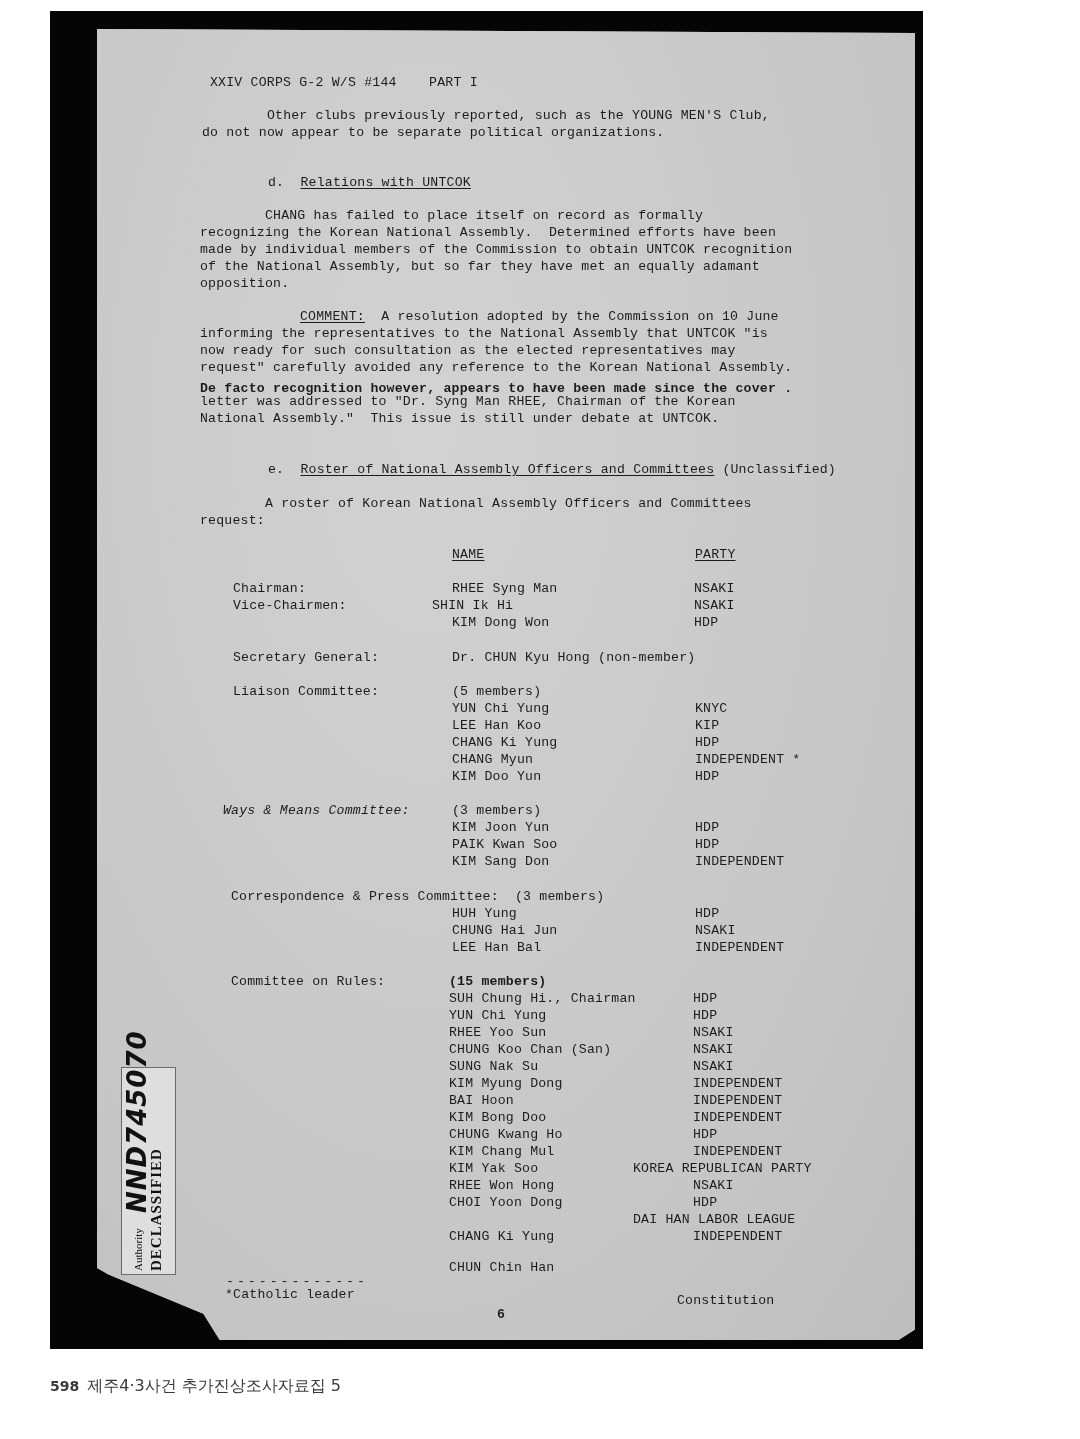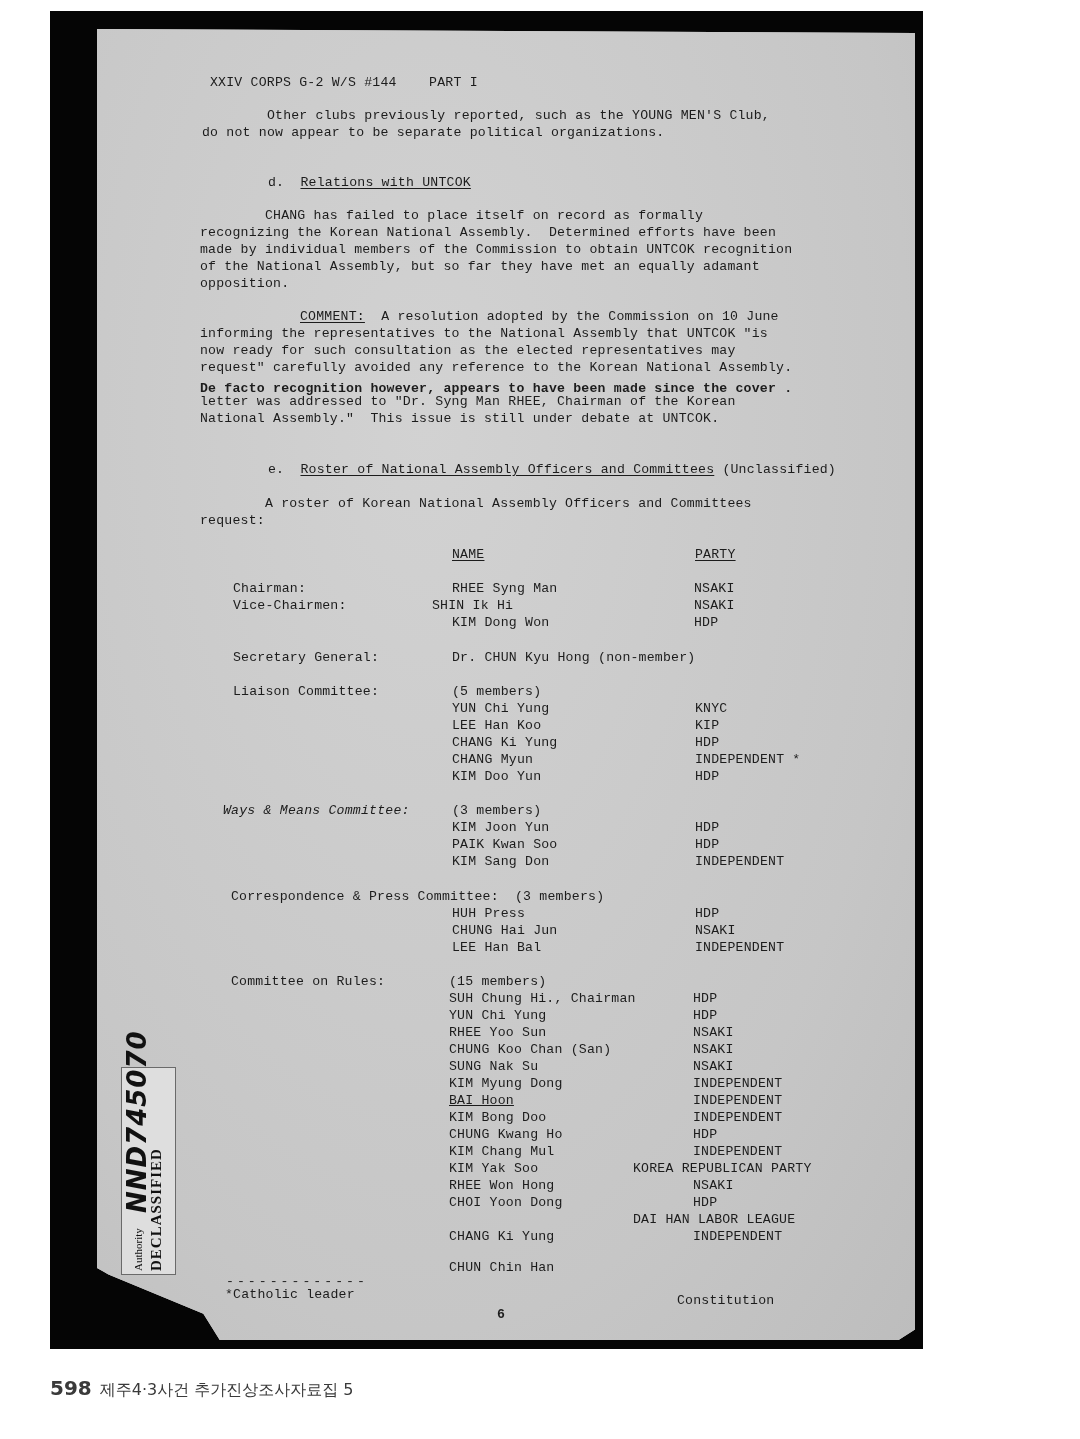--- a/index.html
+++ b/index.html
@@ -39,21 +39,21 @@
     .stamp-hand {
       position: absolute; left: 58px; top: -2px; font-size: 26px;
       font-family: "DejaVu Sans", sans-serif; font-style: italic; font-weight: bold;
       letter-spacing: 1px;
     }
     .footer {
       position: absolute; left: 50px; top: 1376px;
       font-family: "DejaVu Sans", "Liberation Sans", sans-serif; color: #333;
       display: flex; align-items: baseline; gap: 8px;
     }
-    .footer .pg { font-size: 20px; font-weight: bold; color: #3a3a3a; }
+    .footer .pg { font-size: 14px; font-weight: bold; color: #3a3a3a; }
     .footer .ttl { font-size: 16px; color: #3a3a3a; }
     .dashes { letter-spacing: 3px; }
   </style>
 </head>
 <body>
 
 <div class="scan-frame"></div>
 
 <div class="paper"></div>
 
@@ -113,43 +113,43 @@
 <div class="tline" style="left:223px; top:802px;font-style:italic;">Ways &amp; Means Committee:</div>
 <div class="tline" style="left:452px; top:802px;">(3 members)</div>
 <div class="tline" style="left:452px; top:819px;">KIM Joon Yun</div>
 <div class="tline" style="left:695px; top:819px;">HDP</div>
 <div class="tline" style="left:452px; top:836px;">PAIK Kwan Soo</div>
 <div class="tline" style="left:695px; top:836px;">HDP</div>
 <div class="tline" style="left:452px; top:853px;">KIM Sang Don</div>
 <div class="tline" style="left:695px; top:853px;">INDEPENDENT</div>
 
 <div class="tline" style="left:231px; top:888px;"><span>Correspondence &amp; Press Committee:</span>  <span>(3 members)</span></div>
-<div class="tline" style="left:452px; top:905px;">HUH Press</div>
+<div class="tline" style="left:452px; top:905px;">HUH Yung</div>
 <div class="tline" style="left:695px; top:905px;">HDP</div>
 <div class="tline" style="left:452px; top:922px;">CHUNG Hai Jun</div>
 <div class="tline" style="left:695px; top:922px;">NSAKI</div>
 <div class="tline" style="left:452px; top:939px;">LEE Han Bal</div>
 <div class="tline" style="left:695px; top:939px;">INDEPENDENT</div>
 
 <div class="tline" style="left:231px; top:973px;">Committee on Rules:</div>
-<div class="tline" style="left:449px; top:973px;">(15 members)</div>
+<div class="tline" style="left:449px; top:973px;font-weight:bold;">(15 members)</div>
 
 <div class="tline" style="left:449px; top:990px;">SUH Chung Hi., Chairman</div>
 <div class="tline" style="left:693px; top:990px;">HDP</div>
 <div class="tline" style="left:449px; top:1007px;">YUN Chi Yung</div>
 <div class="tline" style="left:693px; top:1007px;">HDP</div>
 <div class="tline" style="left:449px; top:1024px;">RHEE Yoo Sun</div>
 <div class="tline" style="left:693px; top:1024px;">NSAKI</div>
 <div class="tline" style="left:449px; top:1041px;">CHUNG Koo Chan (San)</div>
 <div class="tline" style="left:693px; top:1041px;">NSAKI</div>
 <div class="tline" style="left:449px; top:1058px;">SUNG Nak Su</div>
 <div class="tline" style="left:693px; top:1058px;">NSAKI</div>
 <div class="tline" style="left:449px; top:1075px;">KIM Myung Dong</div>
 <div class="tline" style="left:693px; top:1075px;">INDEPENDENT</div>
-<div class="tline" style="left:449px; top:1092px;text-decoration:underline;">BAI Hoon</div>
+<div class="tline" style="left:449px; top:1092px;">BAI Hoon</div>
 <div class="tline" style="left:693px; top:1092px;">INDEPENDENT</div>
 <div class="tline" style="left:449px; top:1109px;">KIM Bong Doo</div>
 <div class="tline" style="left:693px; top:1109px;">INDEPENDENT</div>
 <div class="tline" style="left:449px; top:1126px;">CHUNG Kwang Ho</div>
 <div class="tline" style="left:693px; top:1126px;">HDP</div>
 <div class="tline" style="left:449px; top:1143px;">KIM Chang Mul</div>
 <div class="tline" style="left:693px; top:1143px;">INDEPENDENT</div>
 <div class="tline" style="left:449px; top:1160px;">KIM Yak Soo</div>
 <div class="tline" style="left:633px; top:1160px;">KOREA REPUBLICAN PARTY</div>
 <div class="tline" style="left:449px; top:1177px;">RHEE Won Hong</div>

